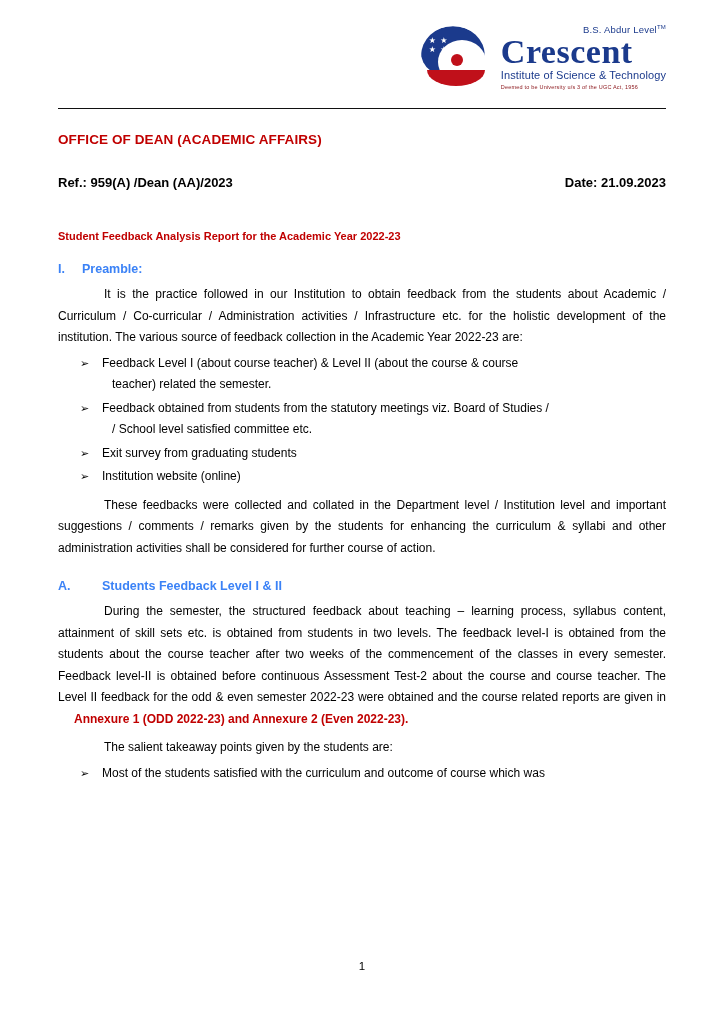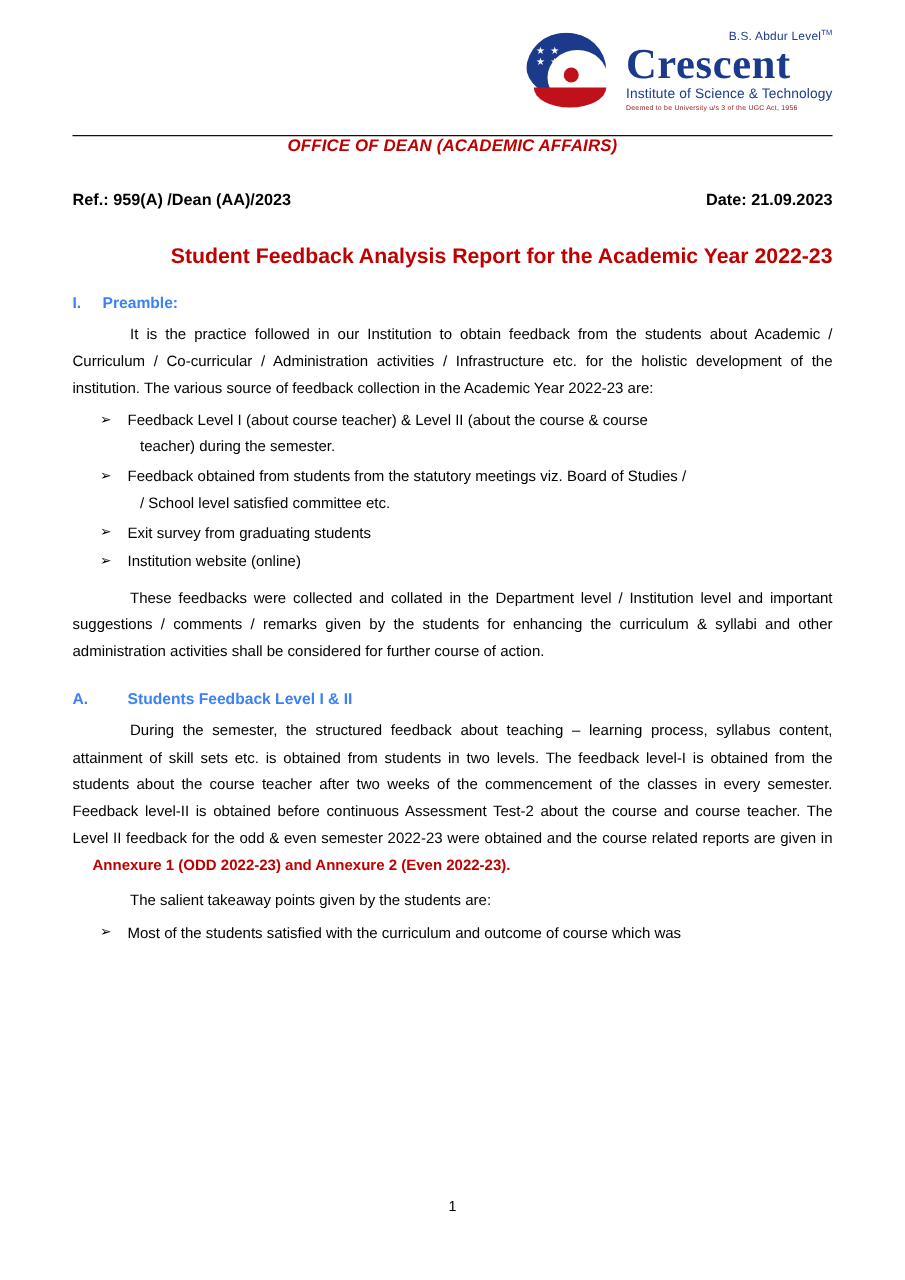--- a/index.html
+++ b/index.html
@@ -117,40 +117,39 @@
     letter-spacing: .2px;
     margin-top: 3px;
   }
   .rule {
     border-top: 1px solid #111111;
     margin-top: 4px;
   }
 
   
   .office-title {
-    text-align: center;
     color: #c00000;
     font-weight: bold;
     font-size: 13.5px;
+    margin-top: 23px;
     letter-spacing: .1px;
-    font-style: italic;
   }
   .refline {
     display: flex;
     justify-content: space-between;
     font-weight: bold;
     font-size: 13px;
     margin-top: 28px;
   }
   .report-title {
-    text-align: right;
+    text-align: left;
     color: #c00000;
     font-weight: bold;
-    font-size: 17px;
-    margin-top: 28px;
+    font-size: 11px;
+    margin-top: 40px;
   }
 
   
   .sec-head {
     color: #3b82f6;
     font-weight: bold;
     font-size: 12.5px;
     margin-top: 20px;
   }
   .sec-head .num { display: inline-block; width: 24px; }
@@ -235,21 +234,21 @@
   <div class="sec-head">
     <span class="num">I.</span><span>Preamble:</span>
   </div>
 
   <p class="body indent">It is the practice followed in our Institution to obtain feedback from the students about Academic / Curriculum / Co-curricular / Administration activities / Infrastructure etc. for the holistic development of the institution. The various source of feedback collection in the Academic Year 2022-23 are:</p>
 
   <ul class="arrow">
     <li>
       <span class="bullet">➢</span>
       <span>Feedback Level I (about course teacher) &amp; Level II (about the course &amp; course</span>
-      <span class="cont">teacher) during the semester.</span>
+      <span class="cont">teacher) related the semester.</span>
     </li>
     <li>
       <span class="bullet">➢</span>
       <span>Feedback obtained from students from the statutory meetings viz. Board of Studies /</span>
       <span class="cont">/ School level satisfied committee etc.</span>
     </li>
     <li>
       <span class="bullet">➢</span>
       <span>Exit survey from graduating students</span>
     </li>

